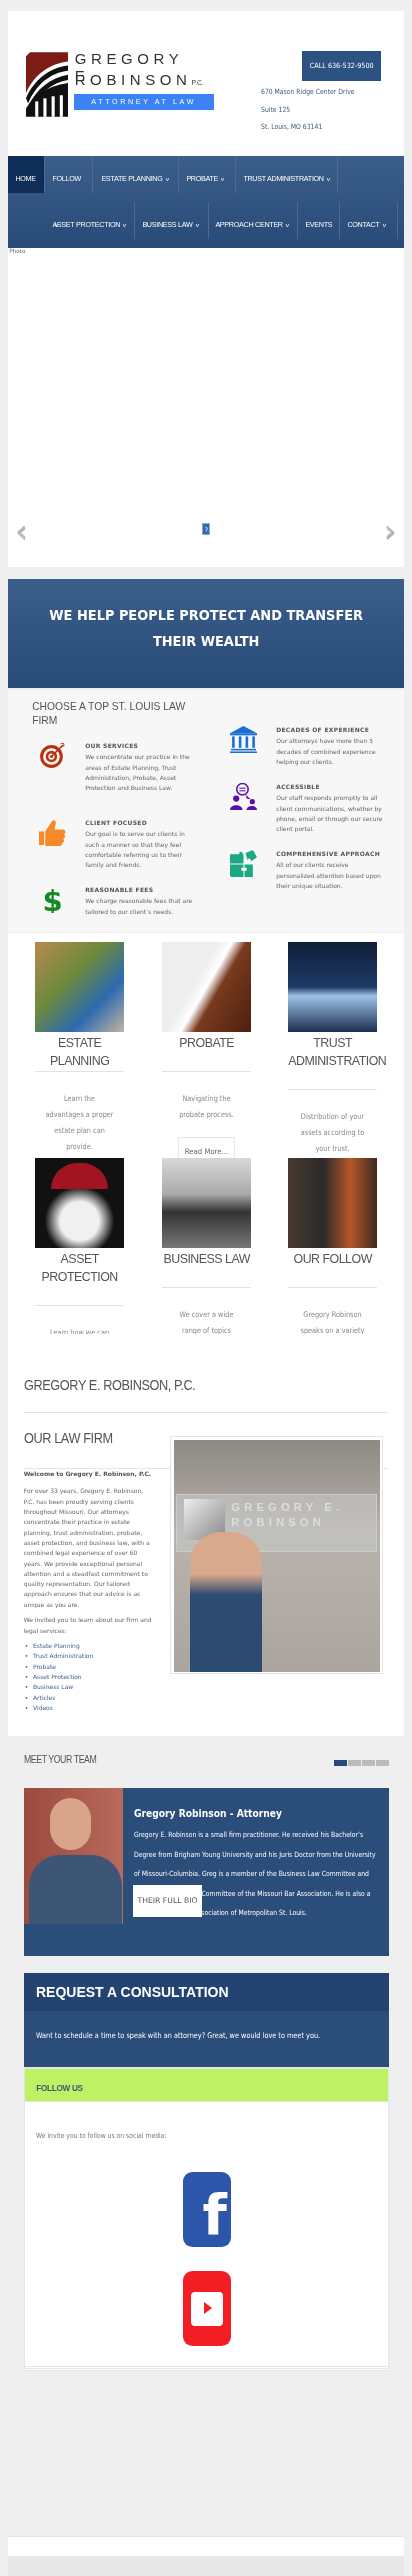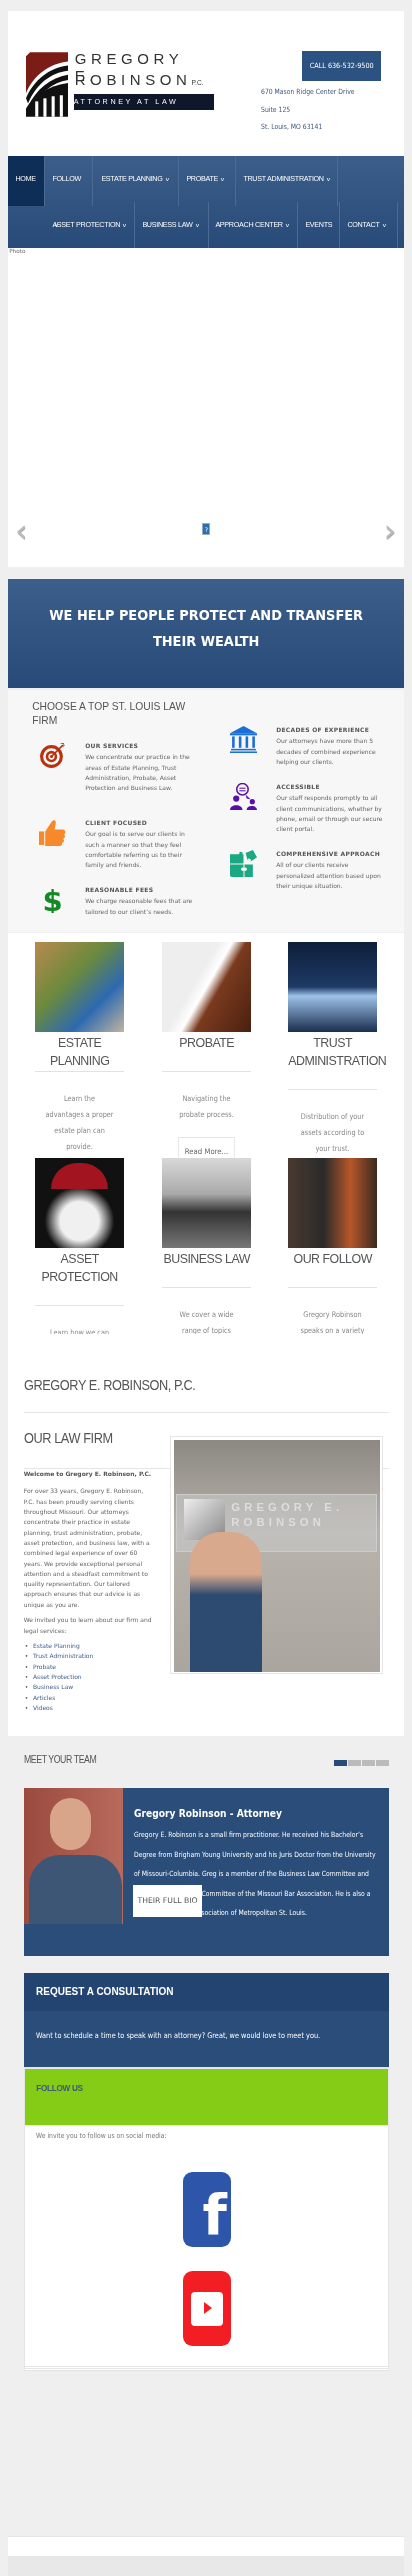--- a/index.html
+++ b/index.html
@@ -9,27 +9,27 @@
   .wrap { position: absolute; left: 8.2px; width: 396px; background: #fff; }
 
   
   .header { top: 11.3px; height: 168px; }
   .logo { position: absolute; left: 17.5px; top: 29px; width: 189px; height: 77px; }
   .logo-mark { position: absolute; left: 0; top: 11.3px; width: 42px; height: 65px; }
   .logo-text1, .logo-text2 { position: absolute; left: 49px; font-family: "Liberation Sans", sans-serif; color: #333; letter-spacing: 4.6px; font-size: 15px; }
   .logo-text1 { top: 9.3px; }
   .logo-text2 { top: 31px; }
   .logo-pc { font-size: 6.7px; letter-spacing: 0; }
-  .logo-band { position: absolute; left: 48px; top: 54px; width: 140px; height: 15.5px; background: #0f172a; color: #fff; font-family: "Liberation Sans", sans-serif; letter-spacing: 2.6px; font-size: 7.2px; line-height: 15.5px; }
+  .logo-band { position: absolute; left: 48px; top: 54px; width: 140px; height: 15.5px; background: #3b82f6; color: #fff; font-family: "Liberation Sans", sans-serif; letter-spacing: 2.6px; font-size: 7.2px; text-align: center; line-height: 15.5px; }
   .call-btn { position: absolute; left: 294px; top: 40px; width: 79px; height: 30px; background: #2c5281; color: #fff; font-size: 7.2px; text-align: center; line-height: 30px; font-family: "DejaVu Sans Condensed", "DejaVu Sans", sans-serif; }
   .addr { position: absolute; left: 253px; top: 72px; color: #3f5878; font-size: 7.2px; line-height: 17.5px; font-family: "DejaVu Sans", sans-serif; transform: scaleX(0.85); transform-origin: left top; }
 
   
   .nav { top: 156px; height: 93px; background: linear-gradient(#3b5e8a, #274a78); }
-  .nav-item { position: absolute; color: #fff; font-family: "Liberation Sans", sans-serif; font-size: 7.2px; height: 50px; line-height: 46px; padding: 0 7.2px; border-right: 0.5px solid #4b6b95; letter-spacing: -0.3px; }
+  .nav-item { position: absolute; color: #fff; font-family: "Liberation Sans", sans-serif; font-size: 7.2px; height: 37px; line-height: 46px; padding: 0 7.2px; border-right: 0.5px solid #4b6b95; letter-spacing: -0.3px; }
   .nav-item.active { background: #0e2d57; }
   .chev { font-size: 5.2px; margin-left: 3.1px; display: inline-block; transform: scaleX(1.3); }
 
   
   .slider { top: 248px; height: 319px; }
   .photo-label { position: absolute; left: 1px; top: 0px; font-size: 5.7px; color: #666; }
   .arrow { position: absolute; top: 262px; width: 15.5px; height: 41px; color: #bbb; font-size: 31px; line-height: 41px; text-align: center; font-family: "DejaVu Sans", sans-serif; text-shadow: 0.5px 1px 1px #999; }
   .arrow.left { left: 5.2px; }
   .arrow.right { left: 374px; }
   .broken-img { position: absolute; left: 194px; top: 275px; width: 8.2px; height: 12.4px; background: #2d6eb0; color: #fff; font-size: 6.2px; text-align: center; line-height: 12.4px; border: 0.5px solid #9ab; }
@@ -74,27 +74,27 @@
   .dot { display: inline-block; width: 13px; height: 6.2px; background: #bbb; margin-right: 1px; }
   .dot.active { background: #274a78; }
   .team-card { position: absolute; left: 24px; top: 1788px; width: 365px; height: 137px; background: #2b4d7a; }
   .team-photo { position: absolute; left: 0; top: 0; width: 99px; height: 161px; background: linear-gradient(90deg, #9b4a3e, #b86a5c); overflow: hidden; }
   .team-name { position: absolute; left: 110px; top: 18.5px; color: #fff; font-weight: bold; font-size: 11.3px; font-family: "DejaVu Sans Condensed", "DejaVu Sans", sans-serif; transform: scaleX(0.9); transform-origin: left top; }
   .team-bio { position: absolute; left: 110px; top: 37px; width: 242px; color: #fff; font-size: 7.2px; line-height: 19.6px; transform: scaleX(0.85); transform-origin: left top; width: 285px; }
   .bio-btn { position: absolute; left: 110px; top: 1882px; width: 69px; height: 32px; background: #fff; color: #555; font-size: 7.7px; text-align: center; line-height: 32px; }
 
   
   .consult { position: absolute; left: 24px; top: 1973px; width: 365px; height: 127px; background: #2b4d7a; }
-  .consult-head { height: 38px; background: #234470; color: #fff; font-family: "Liberation Sans", sans-serif; font-weight: bold; font-size: 10px; line-height: 38px; padding-left: 12px; transform-origin: left; }
+  .consult-head { height: 38px; background: #234470; color: #fff; font-family: "Liberation Sans", sans-serif; font-weight: bold; font-size: 14px; line-height: 38px; padding-left: 12px; transform-origin: left; }
   .consult-text { position: absolute; left: 12px; top: 63px; color: #fff; font-size: 7.7px; transform: scaleX(0.85); transform-origin: left top; white-space: nowrap; }
   .appt-btn { position: absolute; left: 132px; top: 101px; width: 101px; height: 28px; background: #fff; color: #555; font-size: 7.7px; text-align: center; line-height: 28px; }
 
   
   .follow { position: absolute; left: 24px; top: 2067px; width: 365px; height: 304px; border: 0.5px solid #e5e5e5; background: #fff; }
-  .follow-head { height: 57px; background: #84cc16; border-bottom: 0.5px solid #e5e5e5; color: #3f5878; font-family: "Liberation Sans", sans-serif; font-weight: bold; font-size: 8.2px; line-height: 39px; padding-left: 11.3px; letter-spacing: -0.3px; }
+  .follow-head { height: 33px; background: #bef264; border-bottom: 0.5px solid #e5e5e5; color: #3f5878; font-family: "Liberation Sans", sans-serif; font-weight: bold; font-size: 8.2px; line-height: 39px; padding-left: 11.3px; letter-spacing: -0.3px; }
   .follow-text { position: absolute; left: 11.3px; top: 62px; font-size: 7.2px; color: #777; transform: scaleX(0.85); transform-origin: left top; white-space: nowrap; }
   .soc { position: absolute; left: 158px; width: 48px; height: 75px; border-radius: 9.3px; }
 
   
   .office-bg { top: 2556px; height: 412px; background: #e8e8e8; }
 </style>
 </head>
 <body>
 
 <div class="page">

